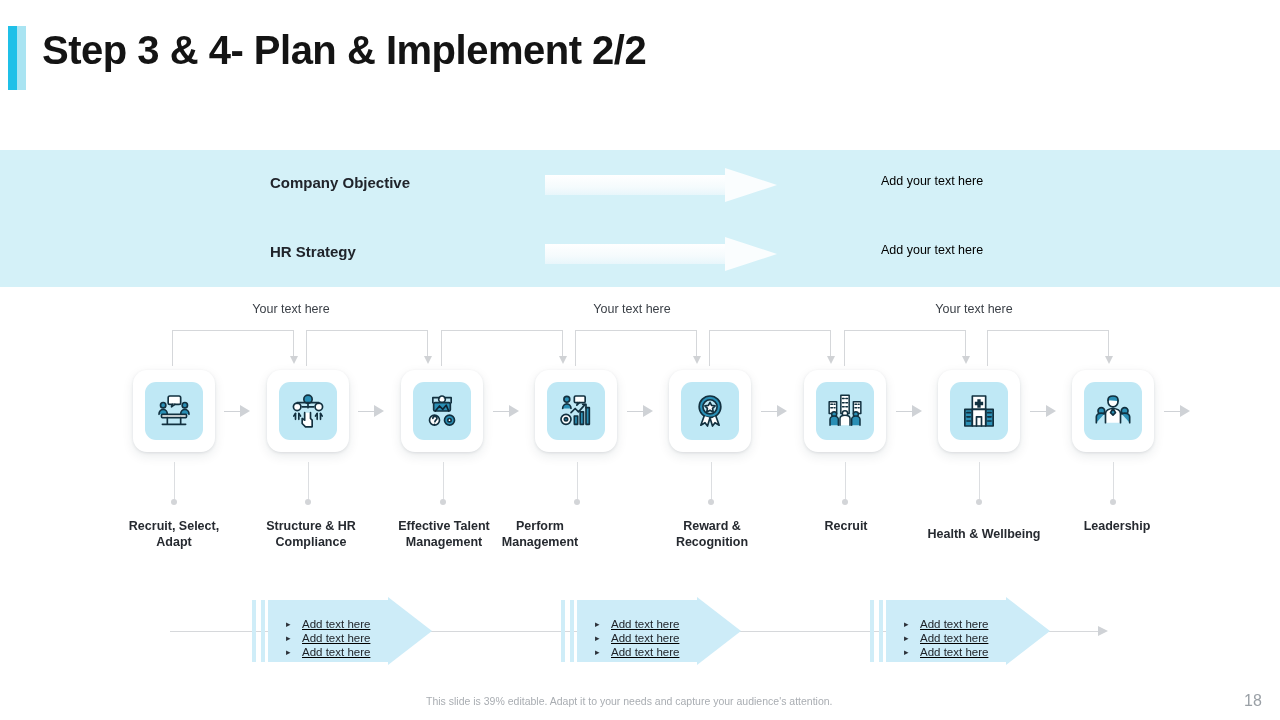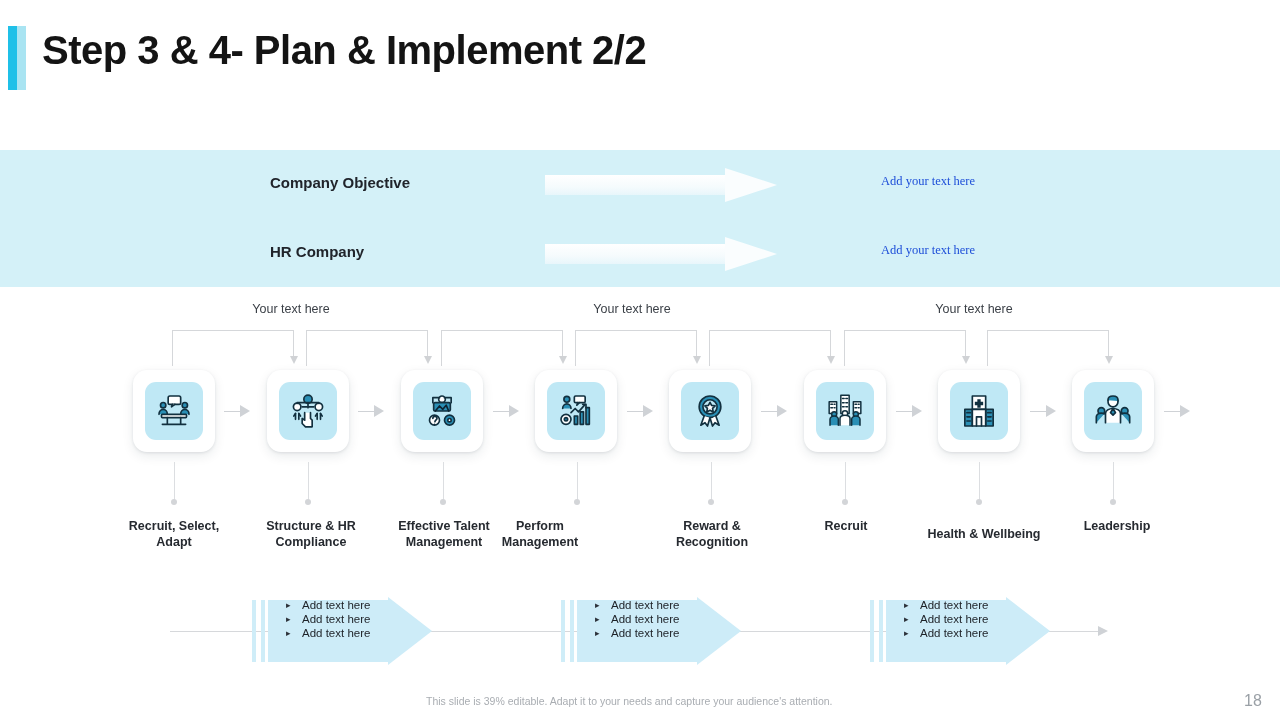--- a/index.html
+++ b/index.html
@@ -47,21 +47,21 @@
   }
   .band-arrow .head {
     position: absolute; left: 180px; top: 0;
     width: 0; height: 0;
     border-top: 17px solid transparent;
     border-bottom: 17px solid transparent;
     border-left: 52px solid #fafdfe;
   }
   .band-text {
     position: absolute; left: 881px; top: 10px;
-    font-size: 12.5px; color: #1d4ed8; white-space: nowrap; font-family: Liberation Serif, serif;
+    font-size: 12.5px; color: #000000; white-space: nowrap;
   }
 
   
   .group-caption {
     position: absolute; top: 302px;
     font-size: 12.5px; color: #3a3f46;
     white-space: nowrap; transform: translateX(-50%);
   }
 
   
@@ -157,21 +157,21 @@
     width: 120px; height: 62px; background: #cdecf8;
   }
   .bar-arrow .head {
     position: absolute; left: 136px; top: 0;
     width: 0; height: 0;
     border-top: 34px solid transparent;
     border-bottom: 34px solid transparent;
     border-left: 44px solid #cdecf8;
   }
   .bar-arrow ul {
-    position: absolute; left: 34px; top: 1px; list-style: none;
+    position: absolute; left: 34px; top: 20px; list-style: none; text-decoration: underline;
   }
   .bar-arrow li {
     font-size: 11.5px; color: #1d2127; line-height: 14px;
     white-space: nowrap; position: relative; padding-left: 16px;
   }
   .bar-arrow li::before {
     content: "\25B8"; position: absolute; left: 0; top: 0;
     color: #2b3139; font-size: 9px;
   }
 
@@ -201,21 +201,21 @@
     <div class="band-row r1">
       <div class="band-label">Company Objective</div>
       <div class="band-arrow">
         <div class="shaft"></div>
         <div class="head"></div>
       </div>
       <div class="band-text">Add your text here</div>
     </div>
 
     <div class="band-row r2">
-      <div class="band-label">HR Company</div>
+      <div class="band-label">HR Strategy</div>
       <div class="band-arrow">
         <div class="shaft"></div>
         <div class="head"></div>
       </div>
       <div class="band-text">Add your text here</div>
     </div>
 
   </div>
 
   <div class="group-caption" style="left:291px">Your text here</div>

